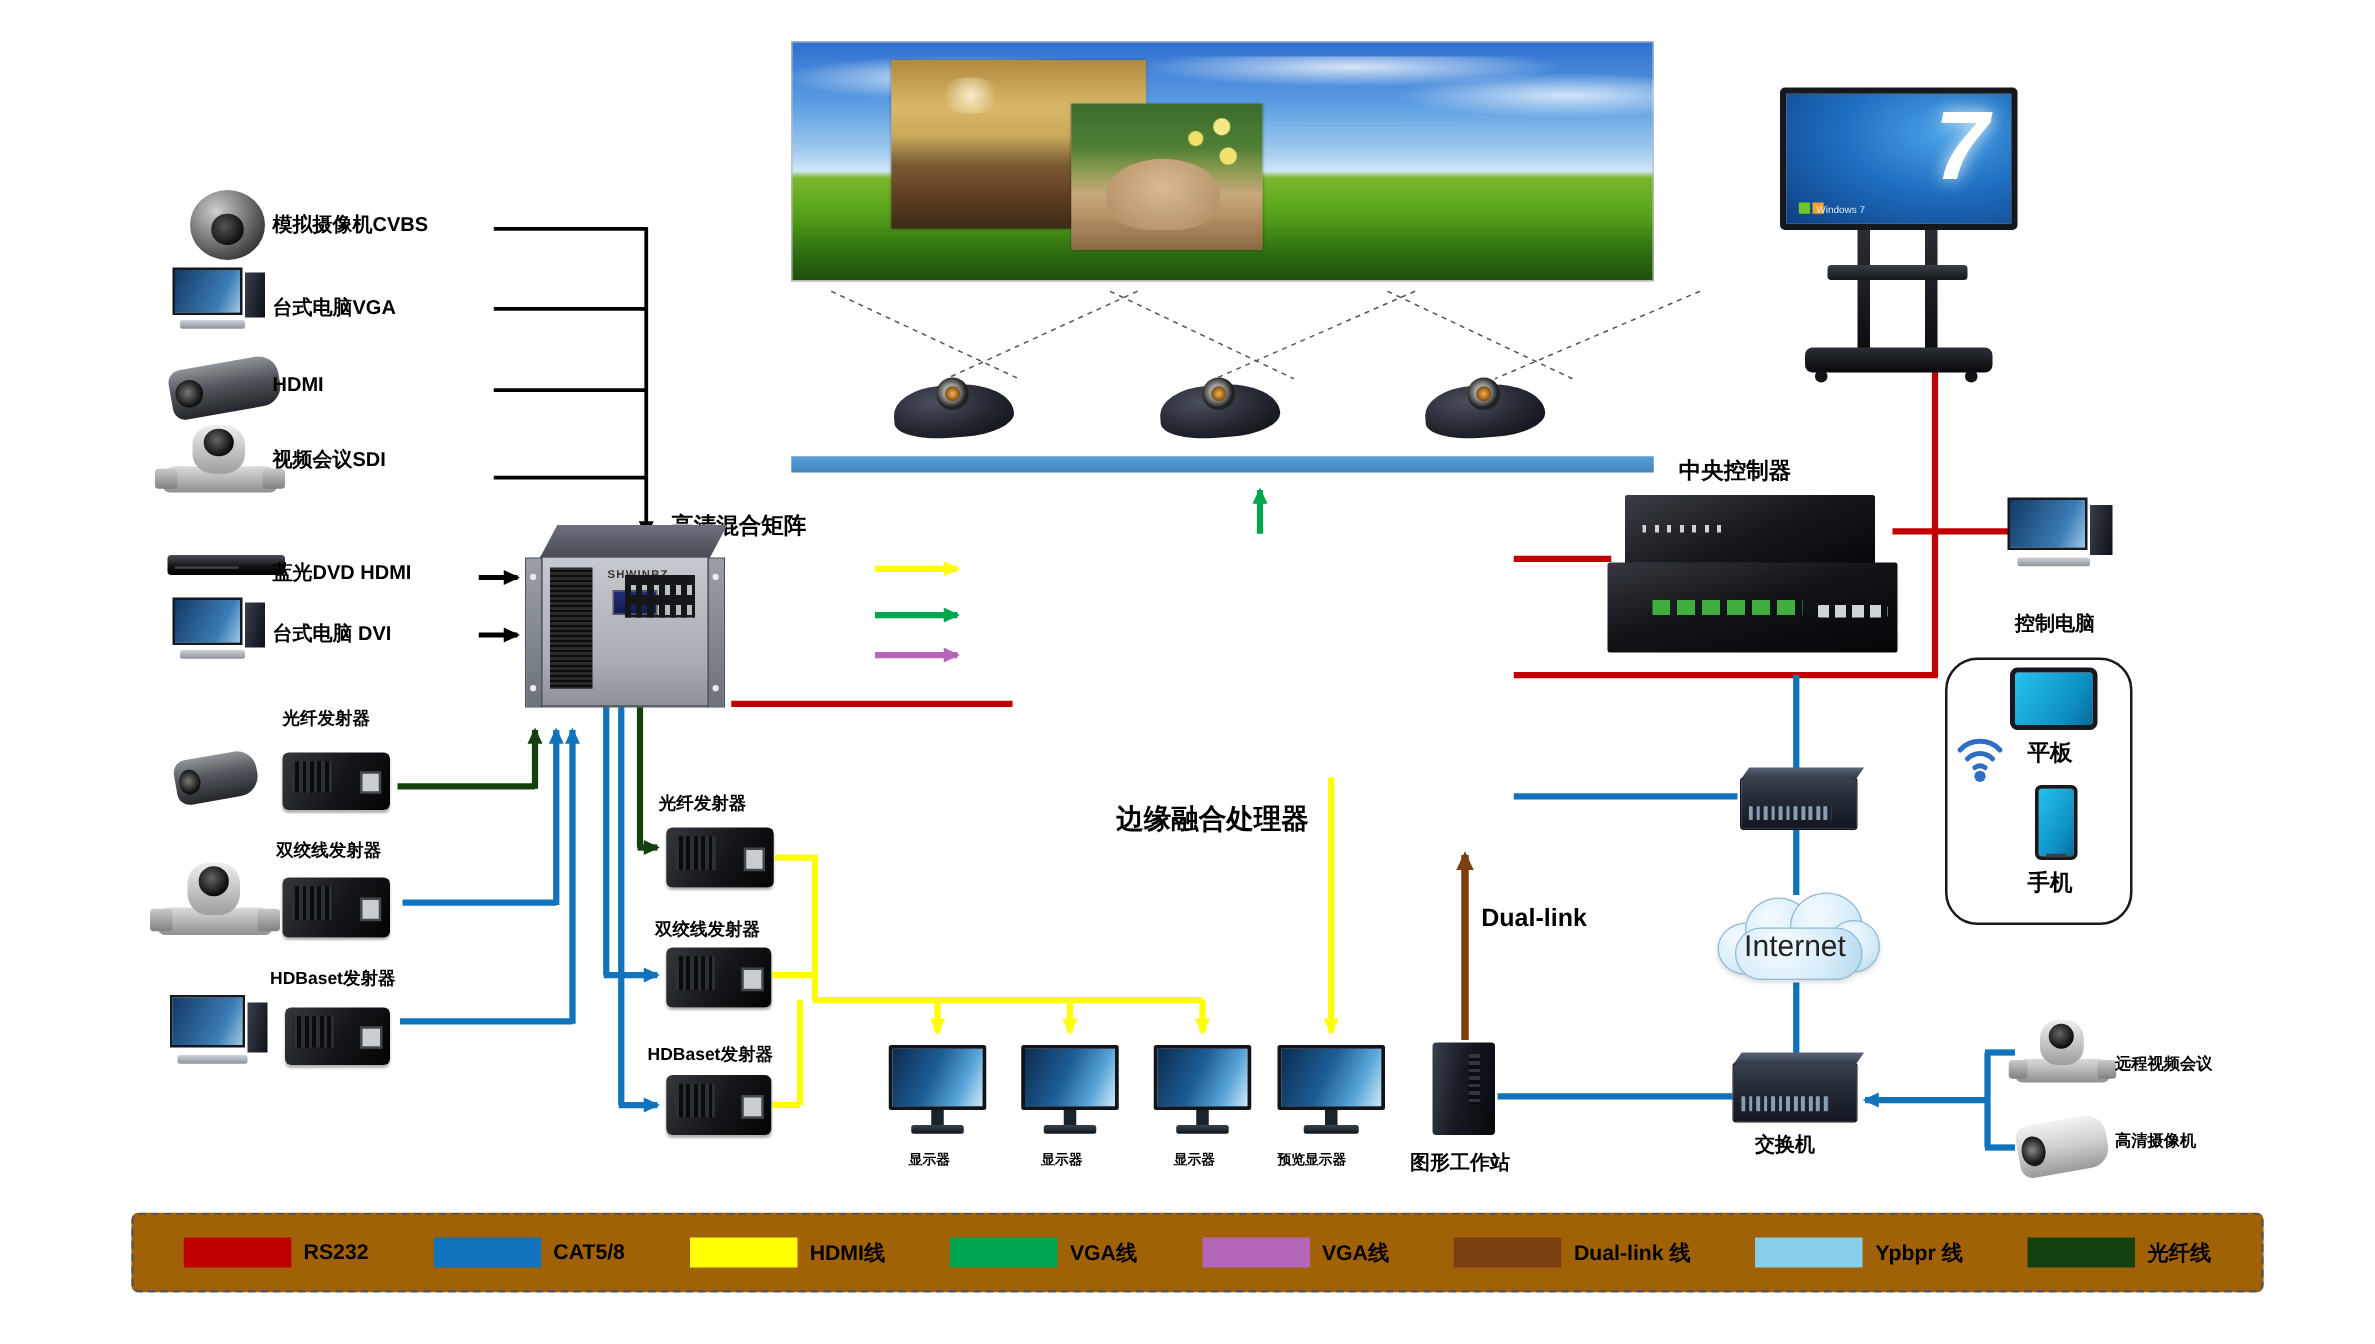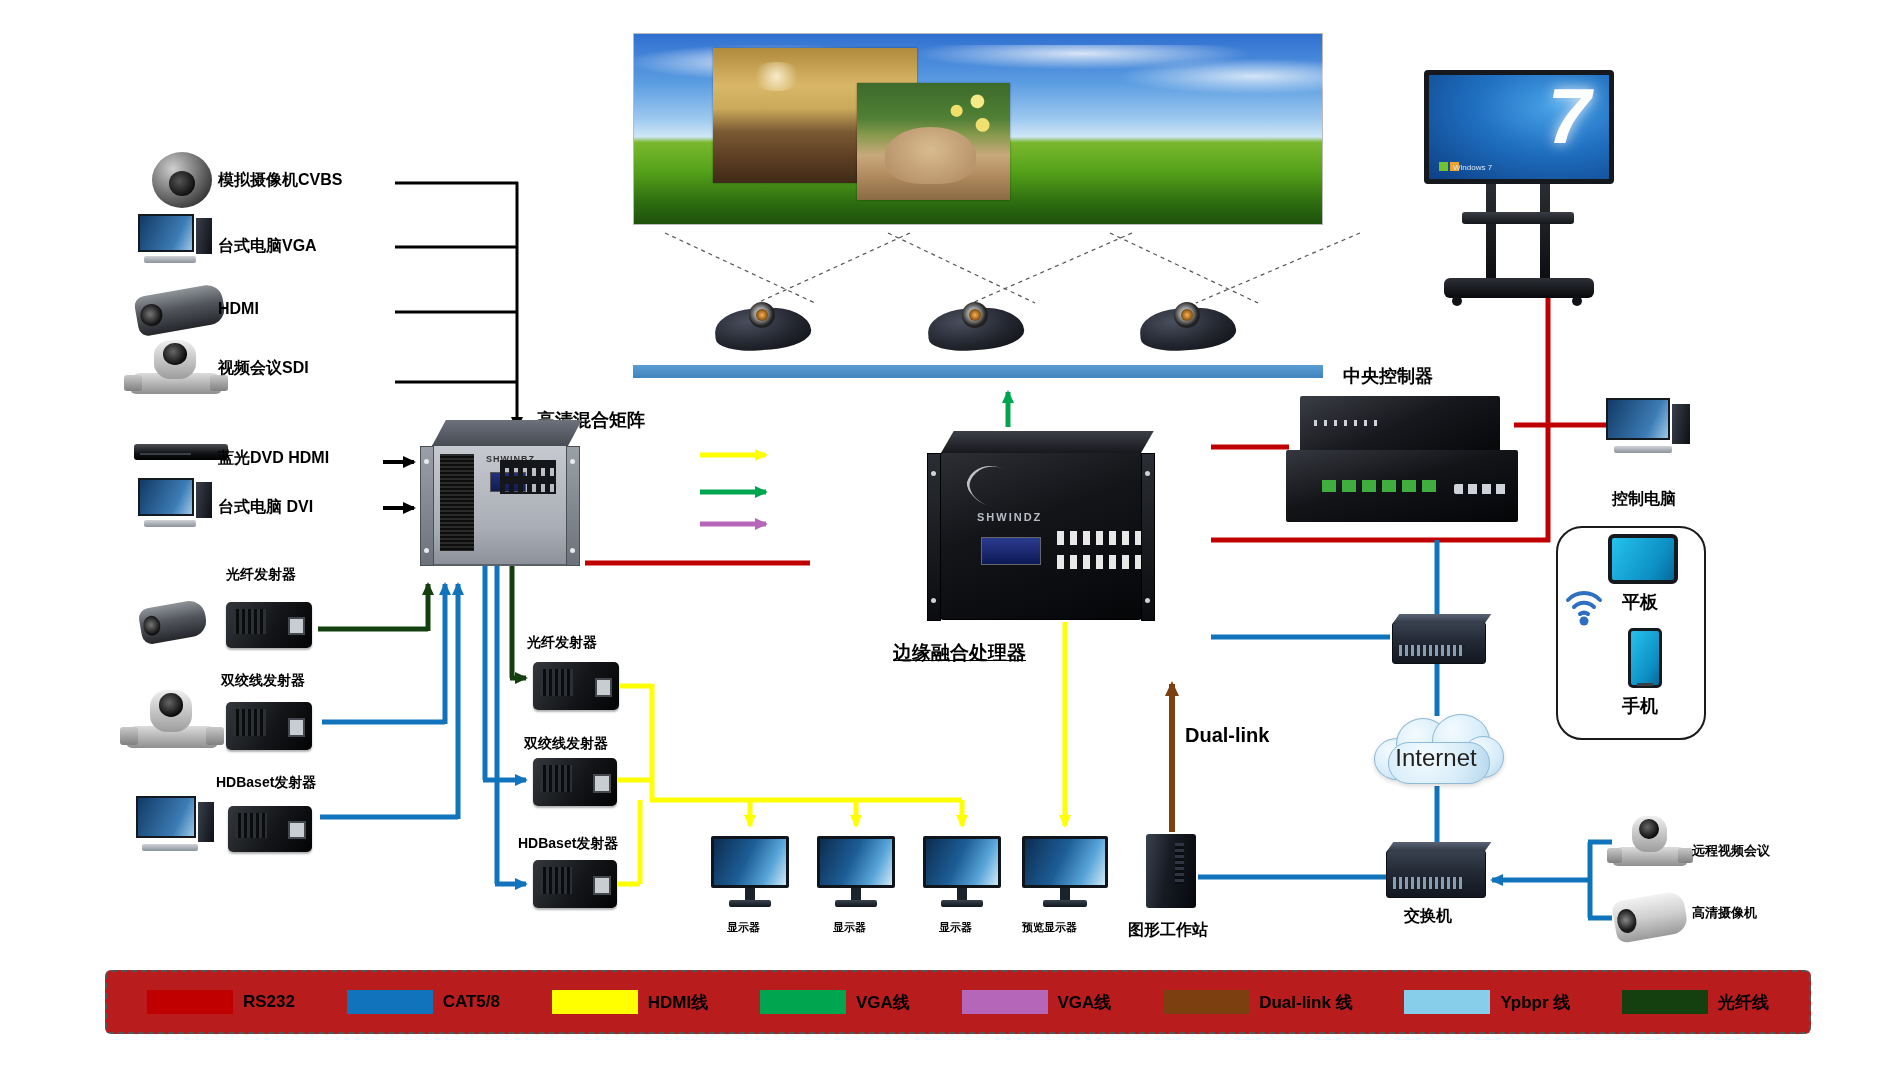--- a/index.html
+++ b/index.html
@@ -2,21 +2,21 @@
 <html><head>
 <meta charset="utf-8">
 <style>
   html,body{margin:0;padding:0;background:#fff;}
   #canvas{position:relative;width:1900px;height:1075px;background:#fff;overflow:hidden;
           font-family:"Liberation Sans","DejaVu Sans",sans-serif;}
   .abs{position:absolute;}
   svg.wires{position:absolute;left:0;top:0;width:1900px;height:1075px;pointer-events:none;}
   .lbl{position:absolute;font-weight:bold;color:#000;white-space:nowrap;}
   .lbl16{font-size:16px;} .lbl15{font-size:11px;} .lbl14{font-size:14px;text-align:right;} .lbl13{font-size:13px;}
-  .lbl18{font-size:18px;} .lbl20{font-size:20px;} .lbl22{font-size:19px;text-decoration:underline;}
+  .lbl18{font-size:18px;} .lbl20{font-size:20px;} .lbl22{font-size:22px;}
 
   
   .bliss{background:linear-gradient(to bottom,#2f6fd0 0%,#5b9de2 26%,#9ec9ef 45%,#cfe7f7 54%,
          #7ab82e 57%,#55a21a 72%,#2e6e10 88%,#1d4f0a 100%);box-shadow:0 0 0 1px #bbb inset;}
   .cloudband{position:absolute;left:0;top:6%;width:100%;height:30%;
          background:radial-gradient(ellipse 30% 45% at 20% 30%,rgba(255,255,255,.85),transparent 70%),
                     radial-gradient(ellipse 35% 40% at 65% 15%,rgba(255,255,255,.8),transparent 70%),
                     radial-gradient(ellipse 28% 45% at 90% 55%,rgba(255,255,255,.75),transparent 70%);}
   .canyon{background:linear-gradient(to bottom,#b08a3e 0%,#d9b769 28%,#caa95b 45%,#7a5a33 62%,#5d3d22 82%,#3e2a17 100%);
           box-shadow:0 0 2px rgba(0,0,0,.4);}
@@ -143,21 +143,21 @@
   
   .mobilebox{border:2px solid #1a1a1a;border-radius:26px;background:#fff;}
   .tablet{border:4px solid #15181d;border-radius:6px;background:linear-gradient(120deg,#25c2ee,#0d8fc4 70%,#066a98);}
   .phone{border:3px solid #15181d;border-radius:5px;background:linear-gradient(120deg,#25c2ee,#0d8fc4 70%,#066a98);}
   .phone:after{content:"";position:absolute;left:20%;bottom:-1px;width:60%;height:3px;background:#3a3e45;}
   .cloud{filter:drop-shadow(0 2px 2px rgba(0,0,0,.15));}
   .cloud i{position:absolute;border-radius:50%;background:radial-gradient(circle at 35% 30%,#f4fbff 0%,#d8edf9 55%,#b5d7ec 100%);
         border:1px solid #8fb9d6;}
   .cloud .ct{position:absolute;width:100%;text-align:center;font-size:24px;color:#222;}
 
-  .legend{border:2px dashed #555;border-radius:6px;background:#b91c1c;display:flex;align-items:center;
+  .legend{border:2px dashed #555;border-radius:6px;background:#a16207;display:flex;align-items:center;
         justify-content:space-around;padding:0 14px;}
   .leg-item{display:flex;align-items:center;}
   .leg-sw{width:86px;height:24px;margin-right:10px;}
   .leg-tx{font-size:17px;font-weight:bold;}
 </style>
 </head>
 <body>
 
 <div id="canvas">
 
@@ -351,30 +351,20 @@
       <div class="ear" style="right:-14px;"></div>
   </div>
 
   <div class="lbl lbl14" style="left:527px;top:634px;">光纤发射器</div>
   <div class="abs txbox" style="left:533px;top:662px;width:86px;height:48px;"></div>
   <div class="lbl lbl14" style="left:524px;top:735px;">双绞线发射器</div>
   <div class="abs txbox" style="left:533px;top:758px;width:84px;height:48px;"></div>
   <div class="lbl lbl14" style="left:518px;top:835px;">HDBaset发射器</div>
   <div class="abs txbox" style="left:533px;top:860px;width:84px;height:48px;"></div>
 
-  <div class="abs proc" style="left:940px;top:452px;width:200px;height:166px;">
-    <div class="top"></div>
-    <div class="swoosh"></div>
-    <div class="brand">SHWINDZ</div>
-    <div class="lcd"></div>
-    <div class="keys"></div>
-    <div class="keys2"></div>
-    <div class="ear dark" style="left:-14px;"></div>
-      <div class="ear dark" style="right:-14px;"></div>
-  </div>
   <div class="lbl lbl22" style="left:893px;top:640px;">边缘融合处理器</div>
 
   <div class="lbl lbl18" style="left:1343px;top:364px;">中央控制器</div>
   <div class="abs ctrl" style="left:1286px;top:396px;width:232px;height:126px;">
     <div class="u1"></div>
     <div class="u2"></div>
     <div class="terms"></div>
     <div class="db9"></div>
   </div>
 

